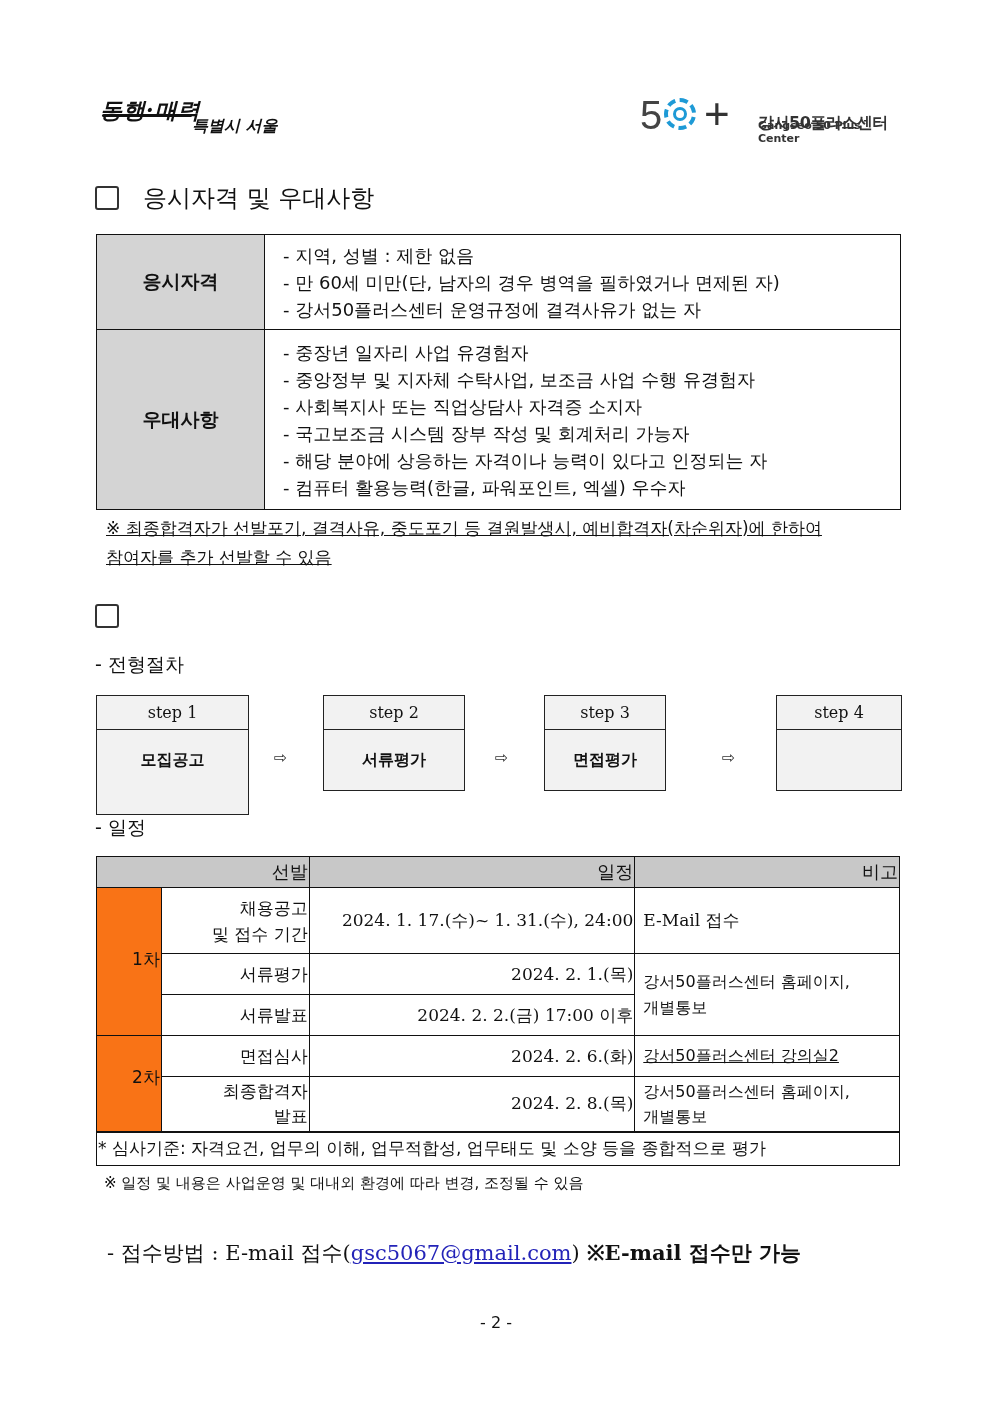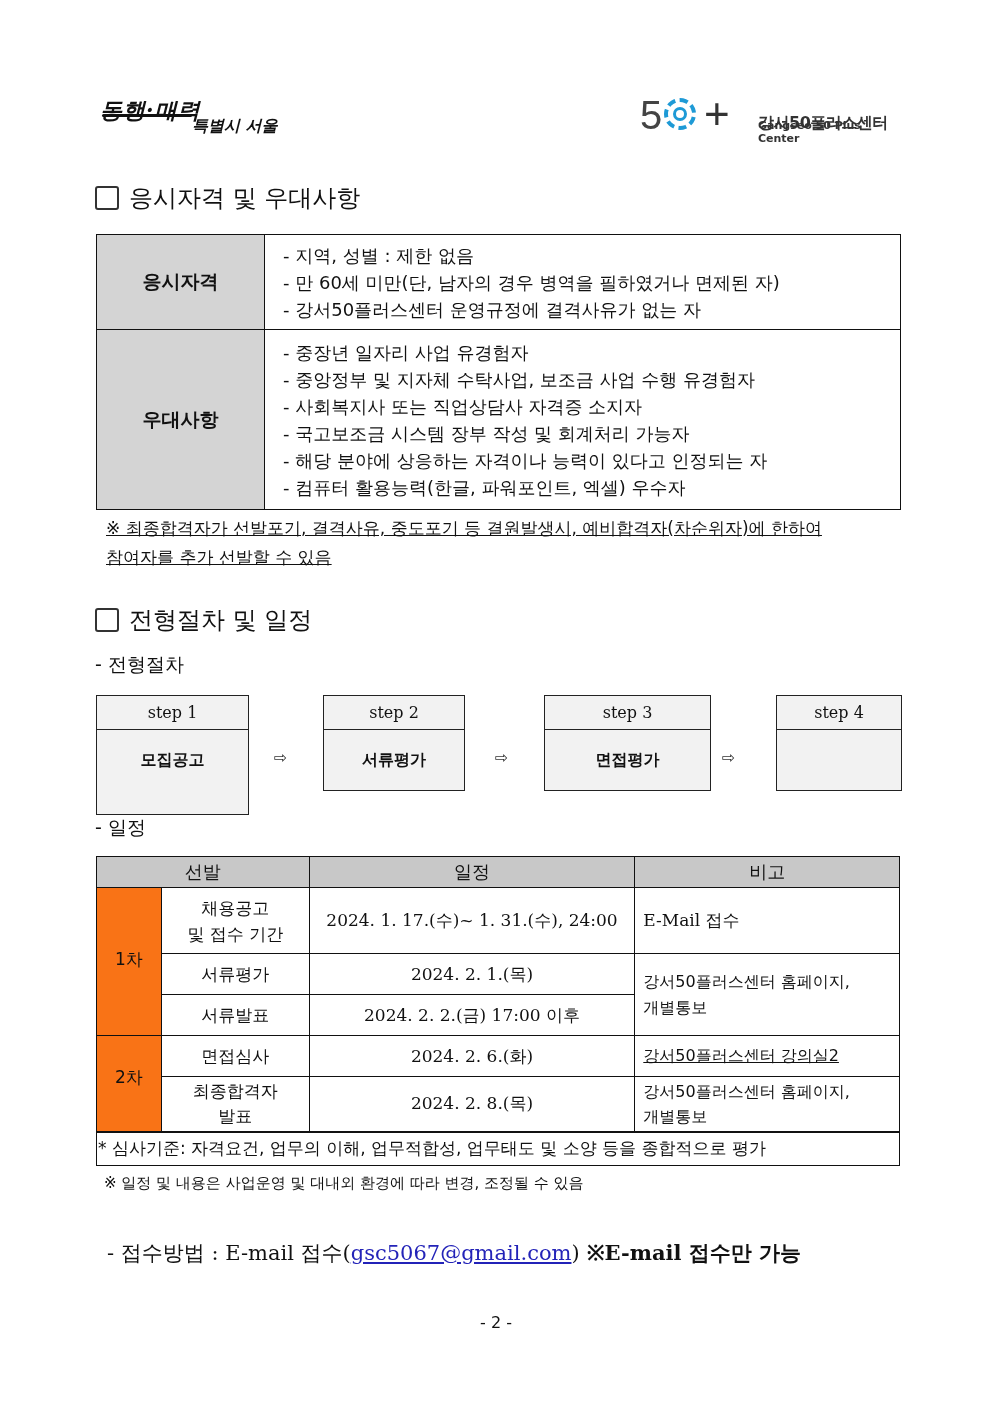--- a/index.html
+++ b/index.html
@@ -14,21 +14,21 @@
   .logo-seoul .swoosh { position:absolute; left:2px; top:22px; width:90px; height:3px; background:#111; border-radius:2px; }
   .logo-center { left: 640px; top: 95px; height: 46px; width: 265px; }
   .logo-center .five { position:absolute; left:0; top:-2px; font-family:"Liberation Sans", sans-serif; font-size:40px; color:#444; }
   .logo-center .ring { position:absolute; left:24px; top:3px; width:32px; height:32px; border-radius:50%; border:4px dashed #1e9ad6; box-sizing: border-box; }
   .logo-center .ring-inner { position:absolute; left:33px; top:12px; width:14px; height:14px; border-radius:50%; border:3px solid #1e9ad6; box-sizing: border-box; }
   .logo-center .plus { position:absolute; left:64px; top:-6px; font-family:"Liberation Sans", sans-serif; font-size:44px; color:#333; }
   .logo-center .kr { position:absolute; left:118px; top:2px; font-size:16px; font-weight:bold; color:#333; letter-spacing:-0.5px;margin-top:16px; }
   .logo-center .en { position:absolute; left:118px; top:24px; font-size:11px; font-weight:bold; color:#333; }
 
   
-  .section-title { font-size: 24px; display:flex; align-items:center; gap:10px; }
+  .section-title { font-size: 24px; display:flex; align-items:center; gap:24px; }
   .checkbox { width: 24px; height: 24px; border: 2px solid #333; border-radius: 3px; box-sizing: border-box; display:inline-block; }
   .sub-label { font-size: 19px; }
 
   
   table { border-collapse: collapse; }
   .qual-table { left: 96px; top: 234px; width: 805px; }
   .qual-table td { border: 1px solid #111; font-size: 18px; }
   .qual-table .head { background: #d4d4d4; width: 165px; text-align: center; font-weight: bold; font-size: 19px; }
   .qual-table .body { padding: 6px 0 6px 18px; line-height: 27px; }
 
@@ -36,21 +36,21 @@
   .note-underline span { text-decoration: underline; }
 
   
   .step { border: 1px solid #222; box-sizing: border-box; background: #f2f2f2; }
   .step .step-head { height: 33px; border-bottom: 1px solid #222; text-align: center; font-family: "DejaVu Serif", serif; font-size: 16px; line-height: 33px; }
   .step .step-body { height: 60px; display:flex; align-items:center; justify-content:center; text-align:center; font-weight:bold; font-size: 16px; line-height: 24px; }
   .arrow { font-size: 16px; color:#333; }
 
   
   .sched { left: 96px; top: 856px; width: 804px; }
-  .sched td, .sched th { border: 1px solid #111; font-size: 17px; text-align: center; }
+  .sched td, .sched th { border: 1px solid #111; font-size: 17px; text-align: right; }
   .sched th { background: #c8c8c8; height: 28px; font-weight: normal; font-size: 18px; }
   .sched .round { background: #f97316; vertical-align: top; padding-top: 0; }
   .sched .note-cell { text-align: left; padding-left: 8px; }
   .sched .criteria { text-align: left; border-top: 2px solid #111; height: 30px; font-size: 17px; }
   .mono-date { font-family: "DejaVu Serif", serif; font-size: 16px; }
 
   .sched-note { left: 104px; top: 1174px; font-size: 15px; }
   .apply { left: 107px; top: 1238px; font-size: 21px; font-family: "DejaVu Serif", serif; }
   .apply .email { color: #2323b8; text-decoration: underline; }
   .apply .bold { font-weight: bold; }
@@ -103,38 +103,37 @@
 </tbody>
   </table>
 
 <div class="abs note-underline">
   <div><span>※ 최종합격자가 선발포기, 결격사유, 중도포기 등 결원발생시, 예비합격자(차순위자)에 한하여</span></div>
   <div><span>참여자를 추가 선발할 수 있음</span></div>
 </div>
 
 <div class="abs section-title" style="left:95px; top:604px;">
   <span class="checkbox"></span>
-  <span>전형절차 및 일정</span>
 </div>
 
 <div class="abs sub-label" style="left:95px; top:652px;text-align:center;">- 전형절차</div>
 
 <div class="abs step" style="left:96px; top:695px; width:153px; height:120px;">
   <div class="step-head">step 1</div>
   <div class="step-body">모집공고</div>
 </div>
 <div class="abs arrow" style="left:274px; top:748px;">⇨</div>
 
 <div class="abs step" style="left:323px; top:695px; width:142px; height:96px;">
   <div class="step-head">step 2</div>
   <div class="step-body">서류평가</div>
 </div>
 <div class="abs arrow" style="left:495px; top:748px;">⇨</div>
 
-<div class="abs step" style="left:544px; top:695px; width:167px; height:96px;">
+<div class="abs step" style="left:544px; top:695px; width:122px; height:96px;">
   <div class="step-head">step 3</div>
   <div class="step-body">면접평가</div>
 </div>
 <div class="abs arrow" style="left:722px; top:748px;">⇨</div>
 
 <div class="abs step" style="left:776px; top:695px; width:126px; height:96px;">
   <div class="step-head">step 4</div>
 </div>
 
 <div class="abs sub-label" style="left:95px; top:815px;">- 일정</div>

